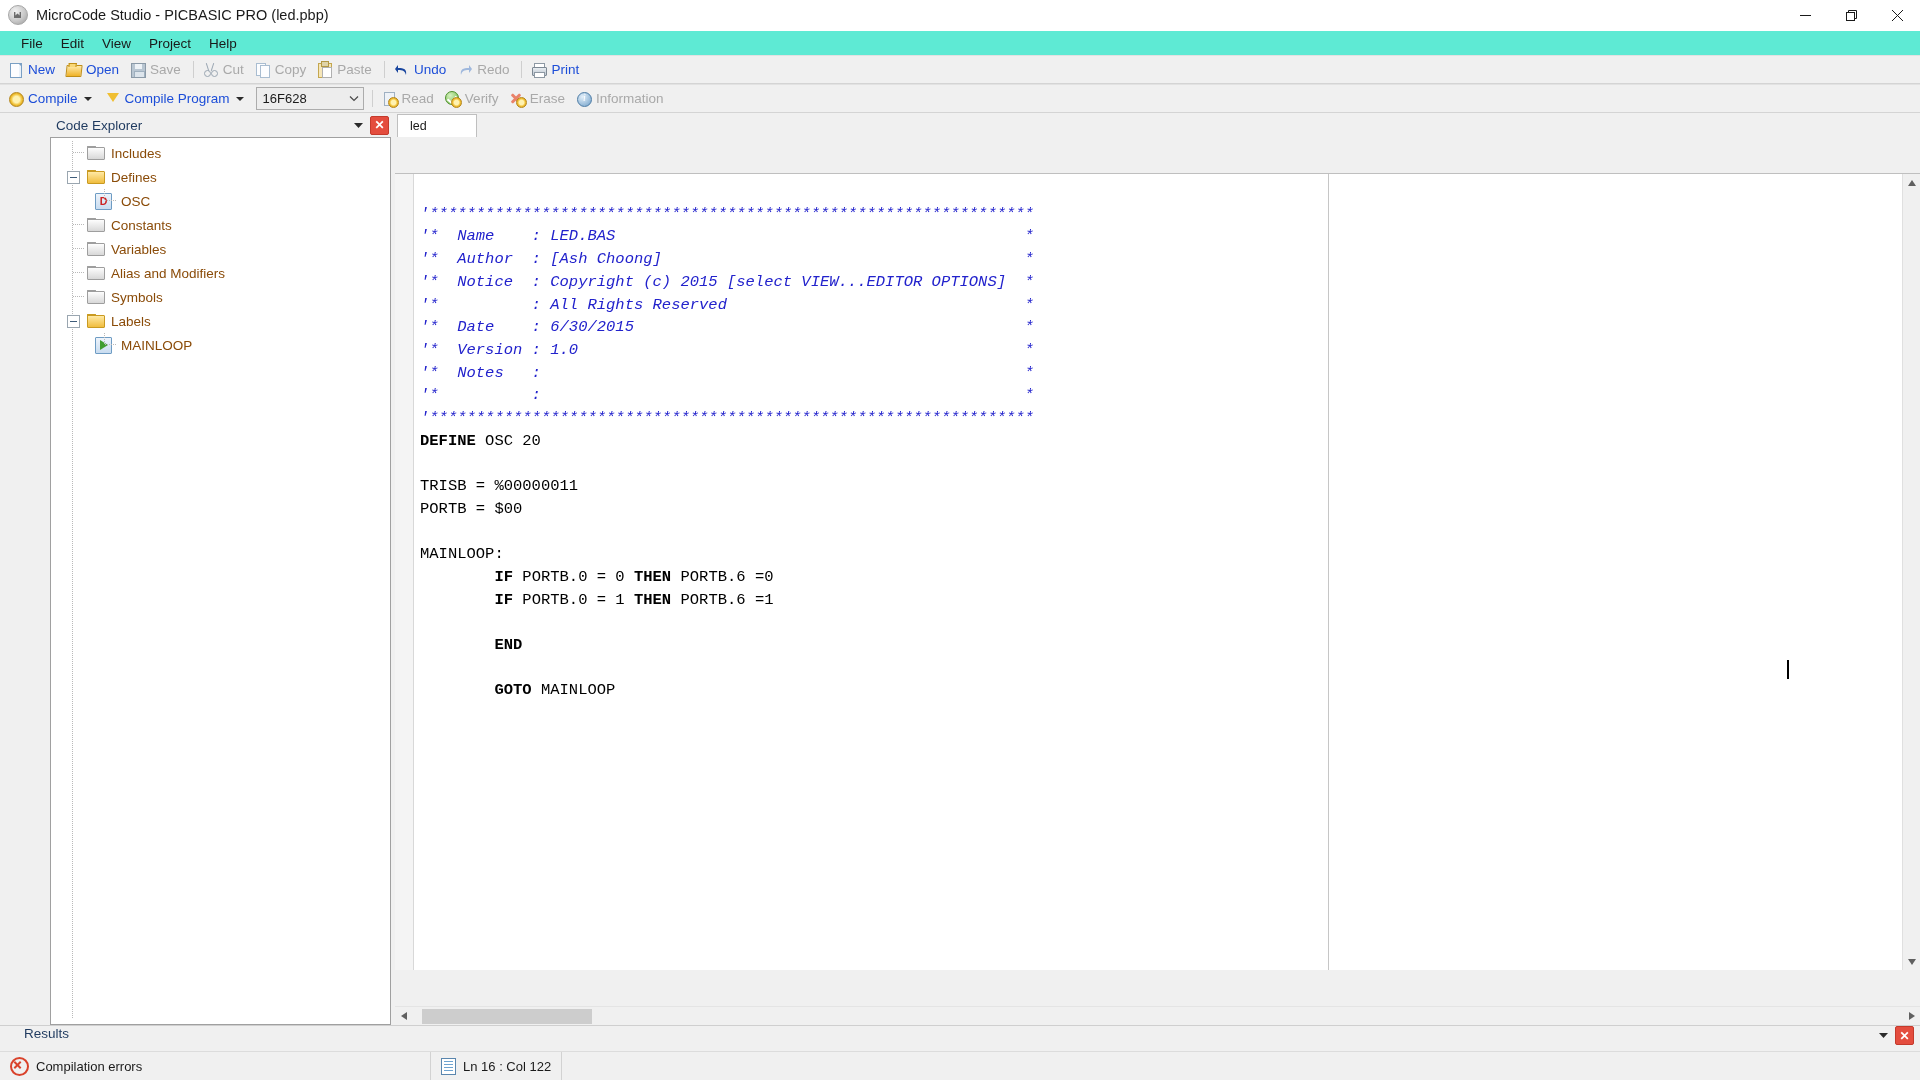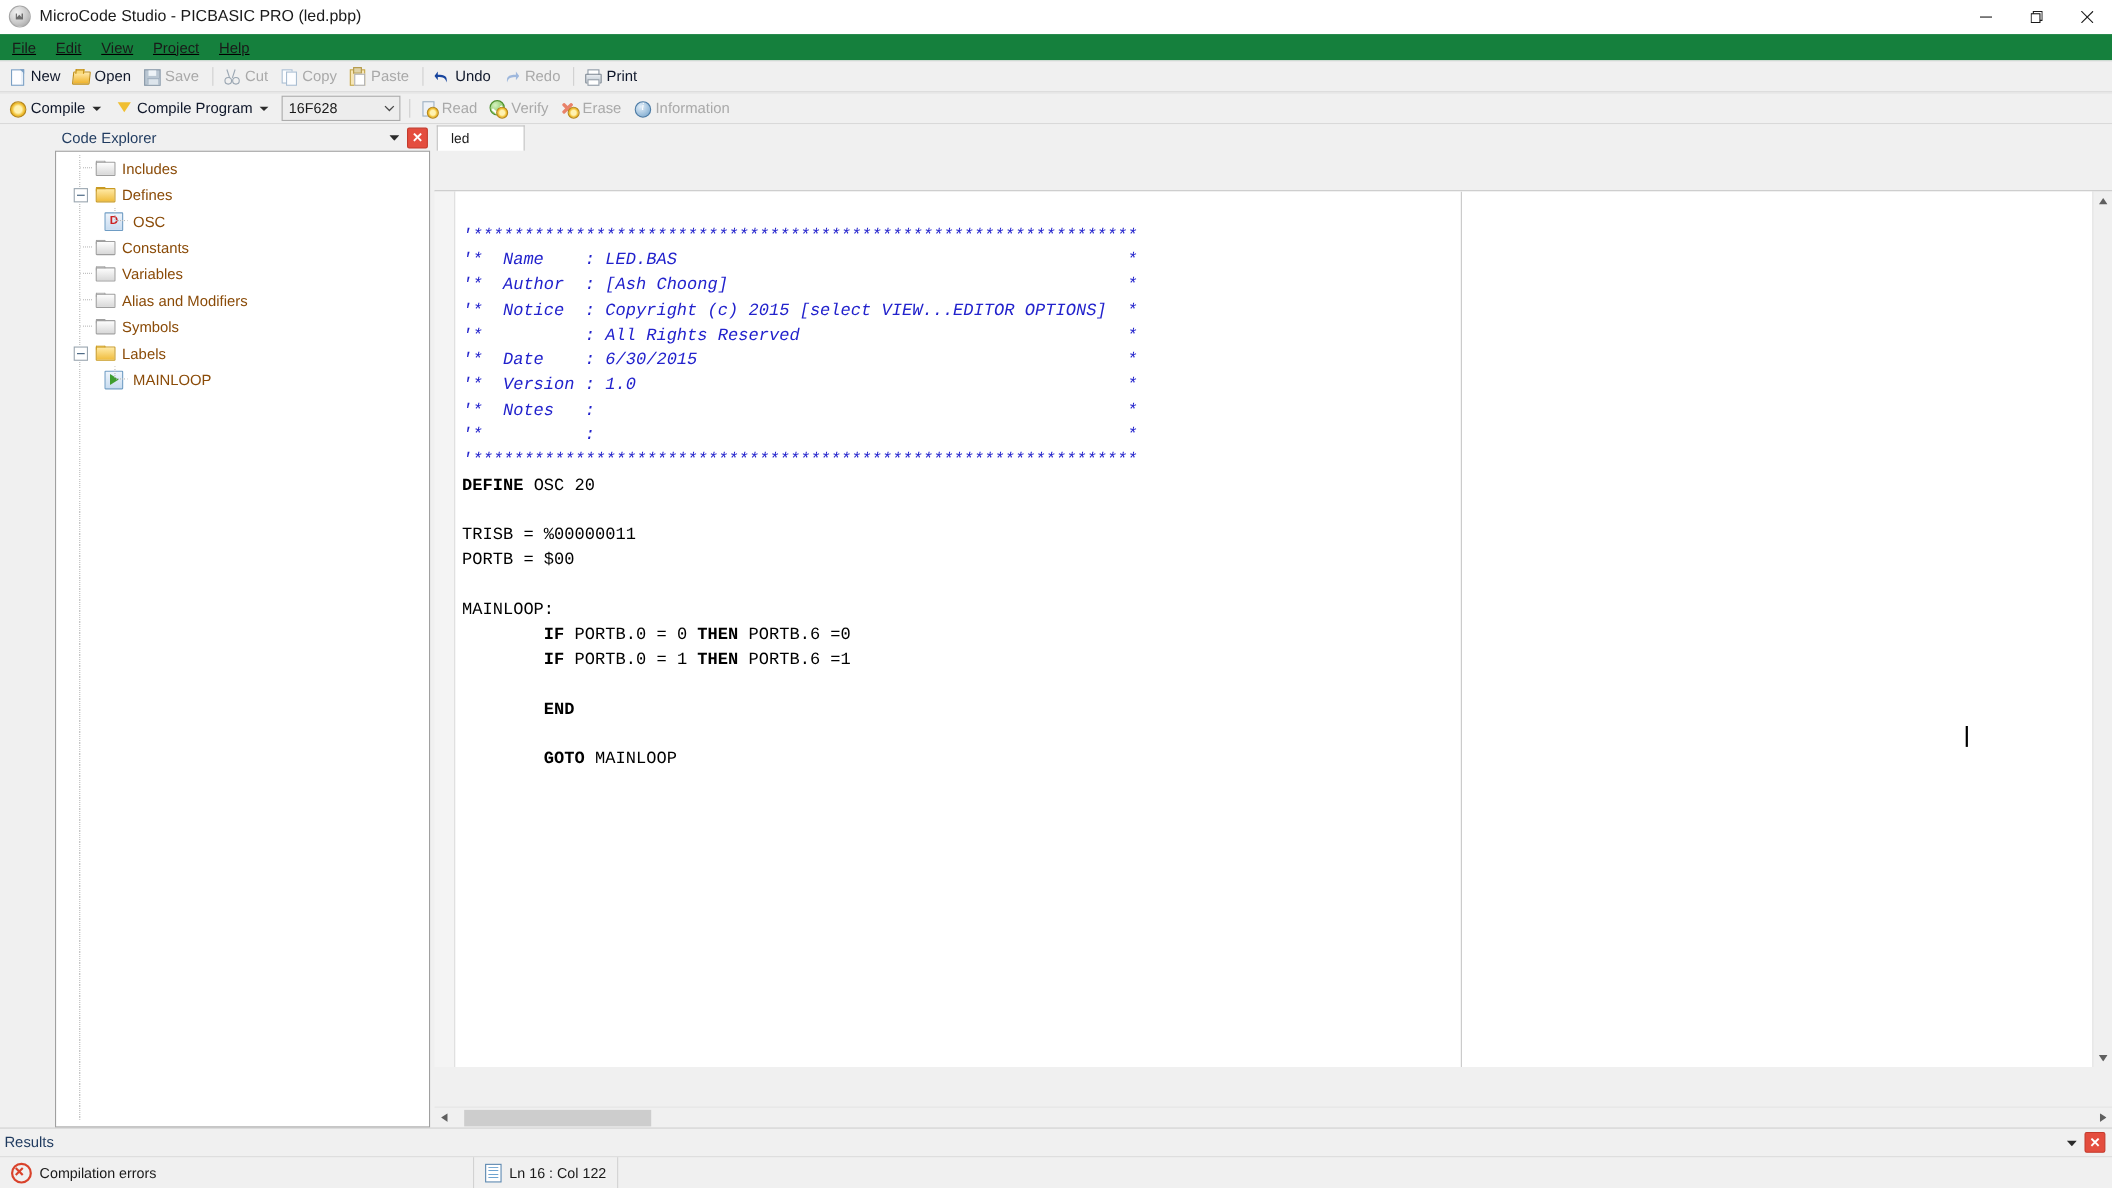--- a/index.html
+++ b/index.html
@@ -51,24 +51,23 @@
     width: 46px; height: 30px;
     display: flex; align-items: center; justify-content: center;
     color: #1a1a1a;
   }
   .win-btn svg { display: block; }
 
   
   .menubar {
     height: 24px;
     display: flex; align-items: center;
-    background: #15803d;
-    padding-left: 2px;
+    background: #5eead4;
+    padding-left: 12px;
     flex: 0 0 24px;
-    text-decoration: underline;
   }
   .menu-item {
     font-size: 13.5px; color: #1a1a1a;
     padding: 3px 9px;
     white-space: nowrap;
   }
 
   
   .toolbar {
     height: 27px;
@@ -76,21 +75,21 @@
     background: #f0f0f0;
     border-top: 1px solid #e2e2e2;
     border-bottom: 1px solid #d4d4d4;
     padding-left: 4px;
     flex: 0 0 27px;
   }
   .tb-btn {
     display: flex; align-items: center;
     height: 23px;
     padding: 0 6px 0 3px;
-    font-size: 13.5px; color: #0f172a;
+    font-size: 13.5px; color: #1d4ed8;
     white-space: nowrap;
     border: 1px solid transparent;
     border-radius: 2px;
     gap: 4px;
   }
   .tb-btn.disabled { color: #a9a9a9; }
   .tb-sep {
     width: 1px; height: 17px;
     background: #cfcfcf;
     margin: 0 5px;
@@ -403,23 +402,23 @@
 
   
   .results {
     flex: 0 0 auto;
     display: flex; flex-direction: column;
     background: #f0f0f0;
     border-top: 1px solid #cfcfcf;
   }
   .results-head {
     height: 25px;
-    display: flex; align-items: center;
+    display: flex; 
     font-size: 13.5px; color: #1f3a5f;
-    padding-left: 4px;
+    padding-left: 24px;
     flex: 0 0 25px;
   }
   .results-head .rtitle { flex: 1 1 auto; }
   .results-body {
     height: 110px;
     background: #ffffff;
     border: 1px solid #a0a0a0;
     margin: 0 2px;
     font-size: 13.5px;
     color: #111;

